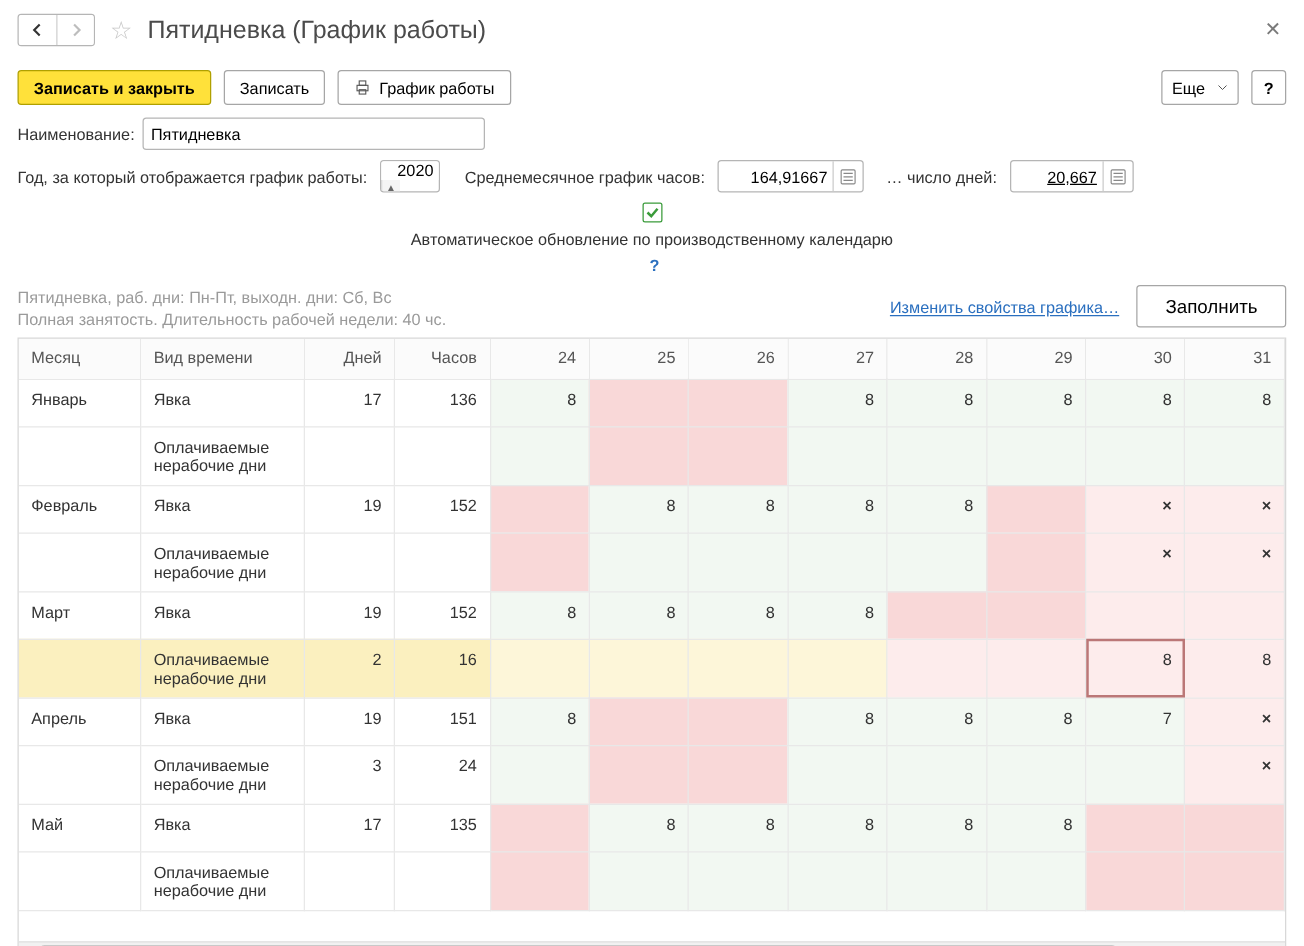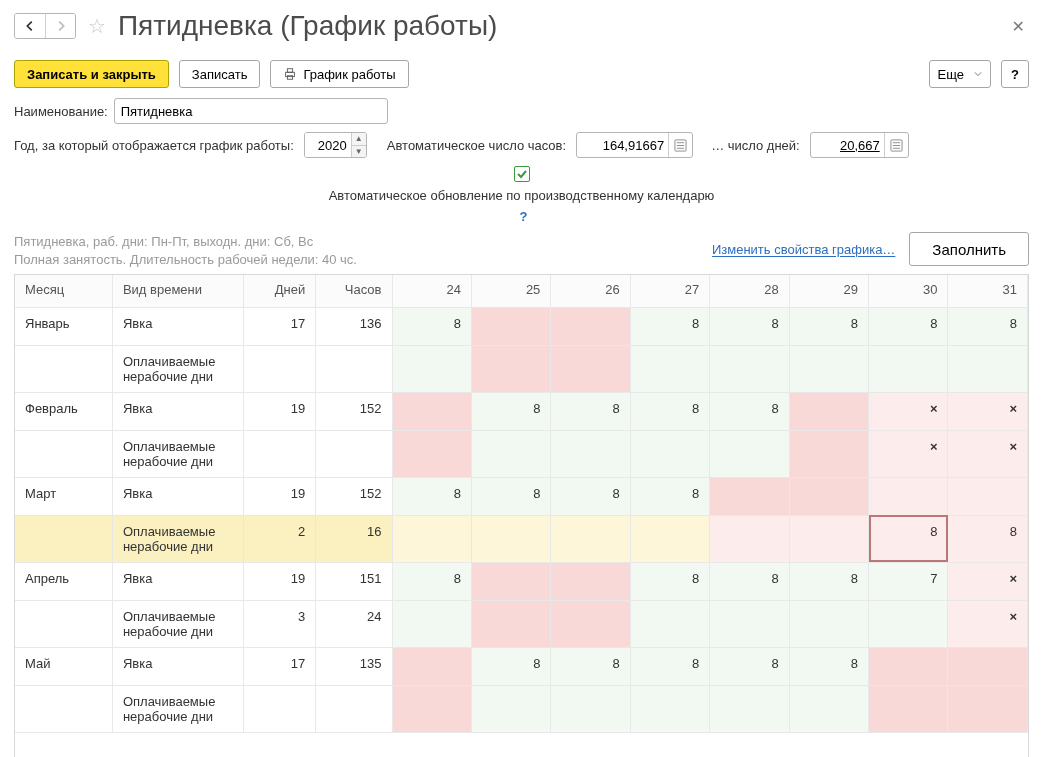--- a/index.html
+++ b/index.html
@@ -14,41 +14,41 @@
   }
   .window { width: 1043px; height: 757px; padding: 10px 14px 0 14px; position: relative; }
 
   
   .titlebar { display:flex; align-items:center; gap:4px; margin-bottom:18px; }
   .navbtns { display:flex; border:1px solid #b5b5b5; border-radius:3px; overflow:hidden;}
   .navbtn { width:30px; height:24px; background:#fff; display:flex; align-items:center; justify-content:center; cursor:pointer; }
   .navbtn + .navbtn { border-left:1px solid #d0d0d0;}
   .navbtn svg { width:14px; height:14px; }
   .star { margin:0 8px 0 8px; color:#c8c8c8; font-size:20px; cursor:pointer; }
-  .title { font-size:28px; color:#4b4b4b; font-weight:400;}
+  .title { font-size:20px; color:#4b4b4b; font-weight:400;}
   .close-x { margin-left:auto; font-size:16px; color:#7a7a7a; cursor:pointer; padding:4px;}
 
   
   .toolbar { display:flex; align-items:center; gap:10px; margin-bottom:10px;}
   .btn { border:1px solid #a6a6a6; background:#fff; border-radius:3px; padding:5px 12px; font-size:13px; cursor:pointer; display:inline-flex; align-items:center; gap:6px; height:28px;}
   .btn.primary { background:#ffe13a; border-color:#b0a000; font-weight:bold;}
   .spacer { flex:1; }
   .btn.small { padding:5px 8px; height:28px;}
   .printer-icon { width:14px; height:14px; }
   .dropdown-caret { width:8px; height:8px; margin-left:4px;}
   .help-btn { width:28px; padding:0; justify-content:center; font-weight:bold;}
 
   
   .formrow { display:flex; align-items:center; gap:6px; margin-bottom:8px;}
   .formrow label { color:#333; }
   input[type=text].field {
     border:1px solid #b5b5b5; border-radius:3px; height:26px; padding:0 6px; font-size:13px;
   }
   .name-field { width:274px;}
-  .yearwrap { display:flex; border:1px solid #b5b5b5; border-radius:3px; height:26px; overflow:hidden;}
+  .yearwrap { display:flex; border:1px solid #b5b5b5; border-radius:3px; height:26px; overflow:hidden;flex-direction:column;}
   .yearwrap input { border:none; width:46px; text-align:right; padding:0 4px; font-size:13px;}
   .spinner { display:flex; flex-direction:column; border-left:1px solid #ccc;}
   .spinner div { width:14px; height:13px; display:flex; align-items:center; justify-content:center; font-size:8px; color:#666; cursor:pointer; background:#f4f4f4;}
   .spinner div + div { border-top:1px solid #ccc;}
   .readout { display:flex; border:1px solid #b5b5b5; border-radius:3px; height:26px; align-items:center;}
   .readout input { border:none; text-align:right; padding:0 4px; font-size:13px; width:72px;margin-left:19px;}
   .readout .calbtn { width:24px; height:24px; display:flex; align-items:center; justify-content:center; border-left:1px solid #ccc; cursor:pointer;}
   .readout.small input{ width:54px;text-decoration:underline;}
   .calicon{width:13px; height:13px;}
 
@@ -155,21 +155,21 @@
 
   <div class="formrow" style="gap:10px;">
     <label>Год, за который отображается график работы:</label>
     <div class="yearwrap">
       <input type="text" value="2020" style="">
       <div class="spinner">
         <div>▲</div>
         <div>▼</div>
       </div>
     </div>
-    <label style="margin-left:10px;">Автоматическое число часов:</label>
+    <label style="margin-left:10px;">Среднемесячное график часов:</label>
     <div class="readout">
       <input type="text" value="164,91667" style="">
       <div class="calbtn">
         <svg class="calicon" viewBox="0 0 14 14">
             <rect x="1" y="1" width="12" height="12" rx="1" fill="none" stroke="#888"></rect>
             <line x1="3" y1="4" x2="11" y2="4" stroke="#888"></line>
             <line x1="3" y1="7" x2="11" y2="7" stroke="#888"></line>
             <line x1="3" y1="10" x2="11" y2="10" stroke="#888"></line>
           </svg>
       </div>

